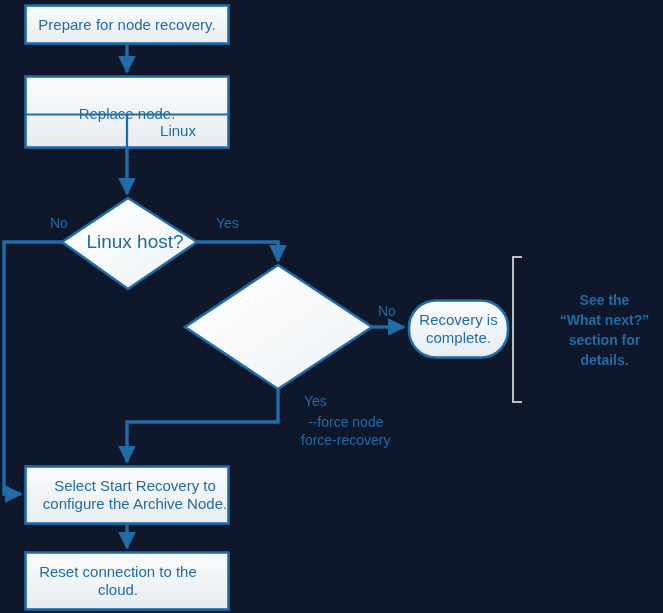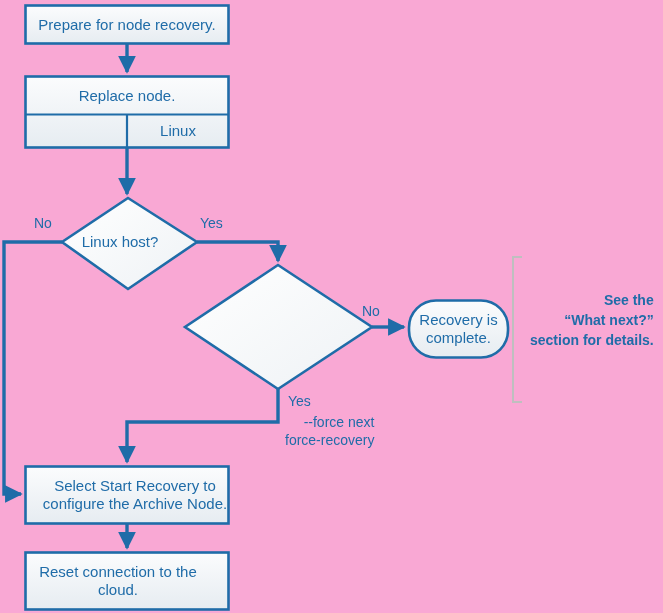--- a/index.html
+++ b/index.html
@@ -1,37 +1,37 @@
 <!DOCTYPE html>
 <html><head>
 <meta charset="utf-8">
 <style>
   html,body{margin:0;padding:0;background:#ffffff;}
   body{font-family:"Liberation Sans",sans-serif;}
-  #canvas{position:relative;width:663px;height:613px;background:#f9a8d4;overflow:hidden;}
+  #canvas{position:relative;width:663px;height:613px;background:#0f172a;overflow:hidden;}
   #canvas svg{position:absolute;left:0;top:0;width:663px;height:613px;}
   .node-text{
     position:absolute;
     color:#1F6CA8;
     font-family:"Liberation Sans",sans-serif;
     display:flex;align-items:center;justify-content:center;
     text-align:center;
     line-height:1.18;
     pointer-events:none;
     white-space:pre-line;
   }
   .lbl{
     position:absolute;
     color:#1F6CA8;
     font-family:"Liberation Sans",sans-serif;
     font-size:14px;
     white-space:pre-line;
     line-height:1.25;
   }
-  .lbl.left{text-align:right;}
+  .lbl.left{text-align:center;margin-left:16px;}
 </style>
 </head>
 <body>
 
 <div id="canvas">
 
   <svg viewBox="0 0 663 613">
     <defs>
       <linearGradient id="boxgrad" x1="0" y1="0" x2="0" y2="1">
         <stop offset="0%" stop-color="#fbfcfd"></stop>
@@ -77,45 +77,45 @@
 
     <rect x="25.5" y="466.5" width="203" height="57" fill="url(#boxgrad)" stroke="#1F6CA8" stroke-width="2.6"></rect>
 
     <rect x="25.5" y="552.5" width="203" height="57" fill="url(#boxgrad)" stroke="#1F6CA8" stroke-width="2.6"></rect>
 
     <path d="M 522 257 L 513 257 L 513 402 L 522 402" fill="none" stroke="#bfbfbf" stroke-width="2"></path>
   </svg>
 
   <div class="node-text" style="left:26px;top:6px;width:202px;height:37px;font-size:15px;">Prepare for node recovery.</div>
 
-  <div class="node-text" style="left:26px;top:77px;width:202px;height:37px;font-size:15px;">Replace node.</div>
+  <div class="node-text" style="left:26px;top:95px;width:202px;height:37px;font-size:15px;">Replace node.</div>
 
 
   <div class="node-text" style="left:128px;top:115px;width:100px;height:32px;font-size:15px;">Linux</div>
 
-  <div class="node-text" style="left:65px;top:228px;width:110px;height:28px;font-size:15px;">Linux host?</div>
+  <div class="node-text" style="left:80px;top:228px;width:110px;height:28px;font-size:19px;">Linux host?</div>
 
 
   <div class="node-text" style="left:412px;top:302px;width:93px;height:54px;font-size:15px;">Recovery is
 complete.</div>
 
   <div class="node-text" style="left:28px;top:468px;width:198px;height:54px;font-size:15px;margin-left:8px;">Select Start Recovery to
 configure the Archive Node.</div>
 
   <div class="node-text" style="left:28px;top:554px;width:180px;height:54px;font-size:15px;">Reset connection to the
 cloud.</div>
 
   <div class="lbl left" style="left:34px;top:215px;">No</div>
 
   <div class="lbl left" style="left:200px;top:215px;">Yes</div>
 
   <div class="lbl left" style="left:362px;top:303px;">No</div>
 
   <div class="lbl left" style="left:288px;top:393px;">Yes</div>
 
-  <div class="lbl left" style="left:285px;top:414px;">--force next
+  <div class="lbl left" style="left:285px;top:414px;">--force node
 force-recovery</div>
 
   <div class="lbl left" style="left:530px;top:291px;line-height:1.42;font-weight:bold;">See the
 “What next?”
 section for details.</div>
 
 </div>
 
 </body></html>

